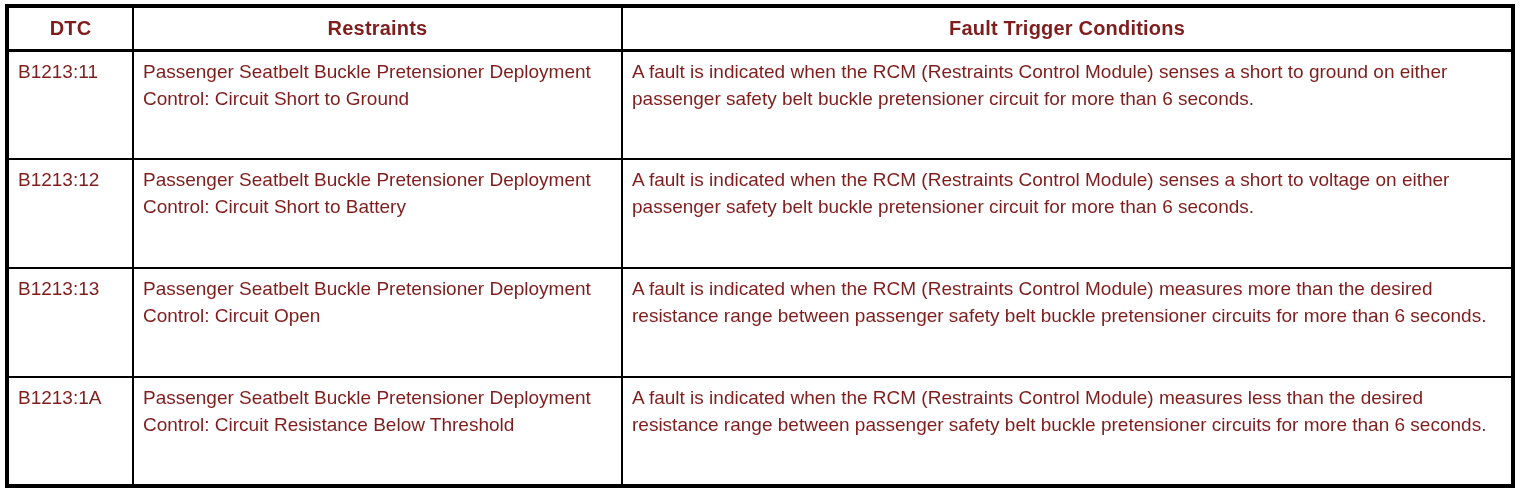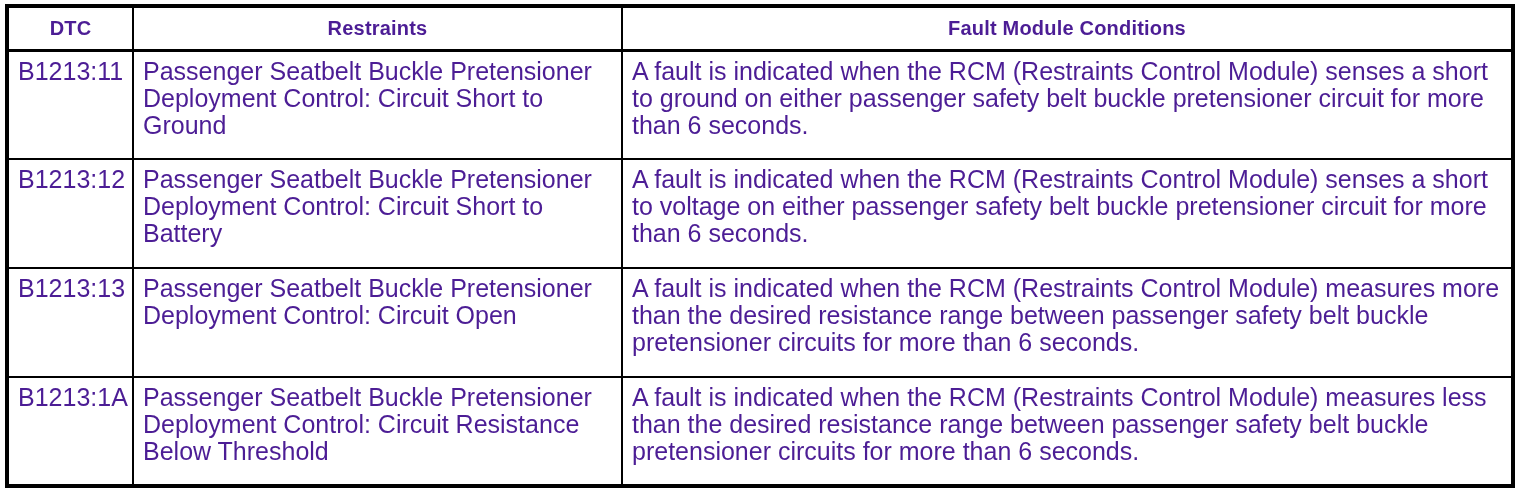--- a/index.html
+++ b/index.html
@@ -18,21 +18,21 @@
     background: #ffffff;
   }
   table.dtc-table {
     border-collapse: collapse;
     table-layout: fixed;
     width: 1510px;
     height: 484px;
     background: #ffffff;
     border: 4px solid #000000;
     font-family: "Liberation Sans", sans-serif;
-    color: #4c1d95;
+    color: #7f1d1d;
   }
   table.dtc-table col.col-dtc { width: 126px; }
   table.dtc-table col.col-desc { width: 489px; }
   table.dtc-table col.col-fault { width: auto; }
 
   table.dtc-table th,
   table.dtc-table td {
     border: 2px solid #000000;
     box-sizing: border-box;
   }
@@ -42,21 +42,21 @@
     font-size: 20px;
     text-align: center;
     vertical-align: middle;
     height: 44px;
     padding: 4px 6px;
     letter-spacing: 0.2px;
   }
   table.dtc-table tbody td {
     vertical-align: top;
     text-align: left;
-    font-size: 25px;
+    font-size: 19px;
     line-height: 27px;
     padding: 6px 10px 6px 9px;
   }
   table.dtc-table tbody tr {
     height: 108px;
   }
   td.cell-dtc {
     white-space: nowrap;
     padding-left: 8px;
   }
@@ -75,21 +75,21 @@
   <table class="dtc-table">
     <colgroup>
       <col class="col-dtc">
       <col class="col-desc">
       <col class="col-fault">
     </colgroup>
     <thead>
       <tr>
         <th>DTC</th>
         <th>Restraints</th>
-        <th>Fault Module Conditions</th>
+        <th>Fault Trigger Conditions</th>
       </tr>
     </thead>
     <tbody>
       <tr>
         <td class="cell-dtc">B1213:11</td>
         <td class="cell-desc">Passenger Seatbelt Buckle Pretensioner Deployment Control: Circuit Short to Ground</td>
         <td class="cell-fault">A fault is indicated when the RCM (Restraints Control Module) senses a short to ground on either passenger safety belt buckle pretensioner circuit for more than 6 seconds.</td>
       </tr>
       <tr>
         <td class="cell-dtc">B1213:12</td>

